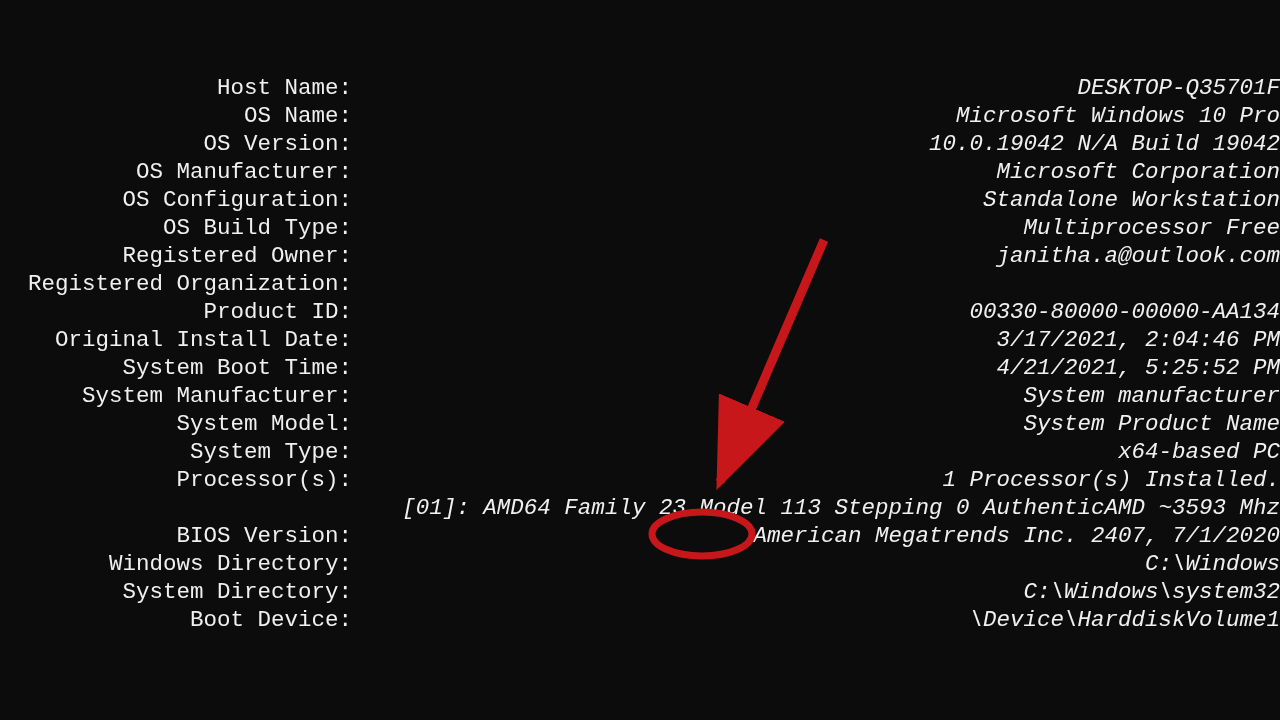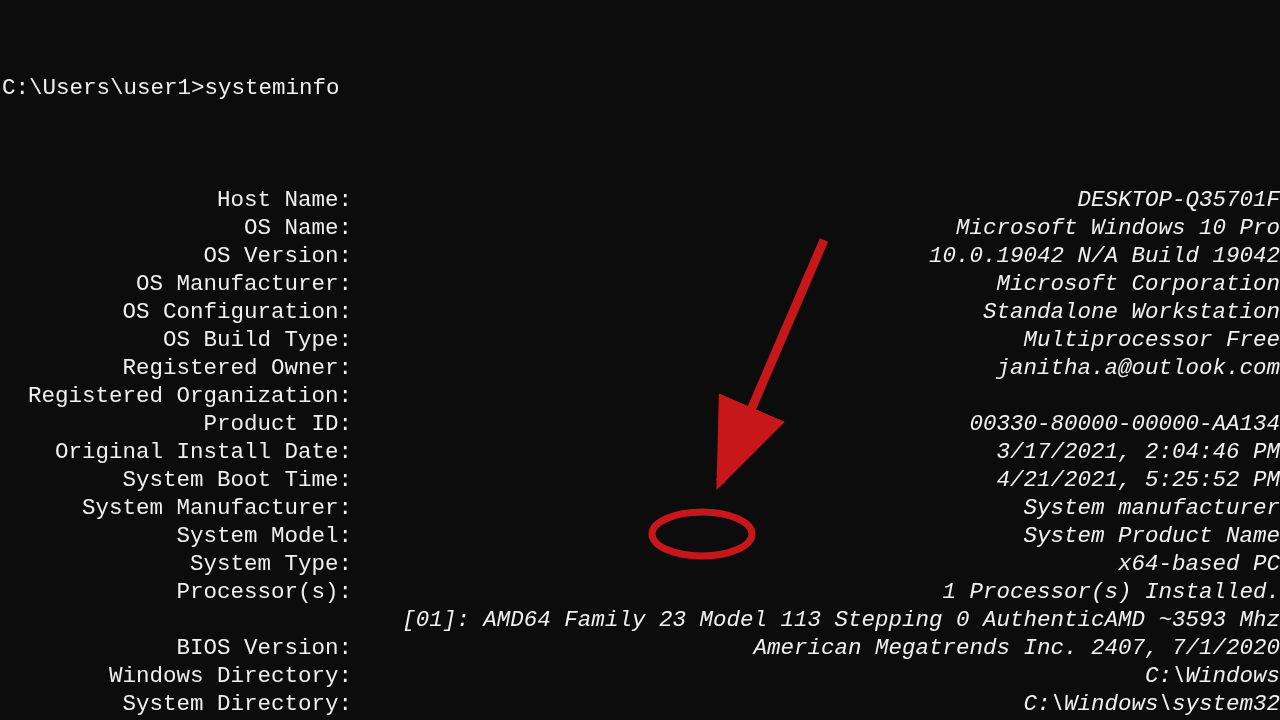--- a/index.html
+++ b/index.html
@@ -41,21 +41,20 @@
     }
     .annotation {
       position: absolute;
       pointer-events: none;
     }
   </style>
 </head>
 <body>
 
 <div class="terminal">
-  <div class="prompt-line"><span>C:\Users\user1&gt;</span><span>systeminfo</span></div>
   <div id="rows-container"><div class="row"><span class="label">Host Name:</span><span class="value">DESKTOP-Q35701F</span></div><div class="row"><span class="label">OS Name:</span><span class="value">Microsoft Windows 10 Pro</span></div><div class="row"><span class="label">OS Version:</span><span class="value">10.0.19042 N/A Build 19042</span></div><div class="row"><span class="label">OS Manufacturer:</span><span class="value">Microsoft Corporation</span></div><div class="row"><span class="label">OS Configuration:</span><span class="value">Standalone Workstation</span></div><div class="row"><span class="label">OS Build Type:</span><span class="value">Multiprocessor Free</span></div><div class="row"><span class="label">Registered Owner:</span><span class="value">janitha.a@outlook.com</span></div><div class="row"><span class="label">Registered Organization:</span><span class="value"></span></div><div class="row"><span class="label">Product ID:</span><span class="value">00330-80000-00000-AA134</span></div><div class="row"><span class="label">Original Install Date:</span><span class="value">3/17/2021, 2:04:46 PM</span></div><div class="row"><span class="label">System Boot Time:</span><span class="value">4/21/2021, 5:25:52 PM</span></div><div class="row"><span class="label">System Manufacturer:</span><span class="value">System manufacturer</span></div><div class="row"><span class="label">System Model:</span><span class="value">System Product Name</span></div><div class="row"><span class="label">System Type:</span><span class="value">x64-based PC</span></div><div class="row"><span class="label">Processor(s):</span><span class="value">1 Processor(s) Installed.</span></div><div class="row"><span class="label"></span><span class="value">[01]: AMD64 Family 23 Model 113 Stepping 0 AuthenticAMD ~3593 Mhz</span></div><div class="row"><span class="label">BIOS Version:</span><span class="value">American Megatrends Inc. 2407, 7/1/2020</span></div><div class="row"><span class="label">Windows Directory:</span><span class="value">C:\Windows</span></div><div class="row"><span class="label">System Directory:</span><span class="value">C:\Windows\system32</span></div><div class="row"><span class="label">Boot Device:</span><span class="value">\Device\HarddiskVolume1</span></div></div>
 </div>
 
 <svg class="annotation" width="1280" height="720" style="top:0;left:0;">
   <defs>
     <marker id="arrowhead" markerWidth="10" markerHeight="8" refX="9" refY="4" orient="auto">
       <polygon points="0 0, 10 4, 0 8" fill="#c8171a"></polygon>
     </marker>
   </defs>
   <line x1="824" y1="240" x2="720" y2="482" stroke="#c8171a" stroke-width="9" marker-end="url(#arrowhead)"></line>

